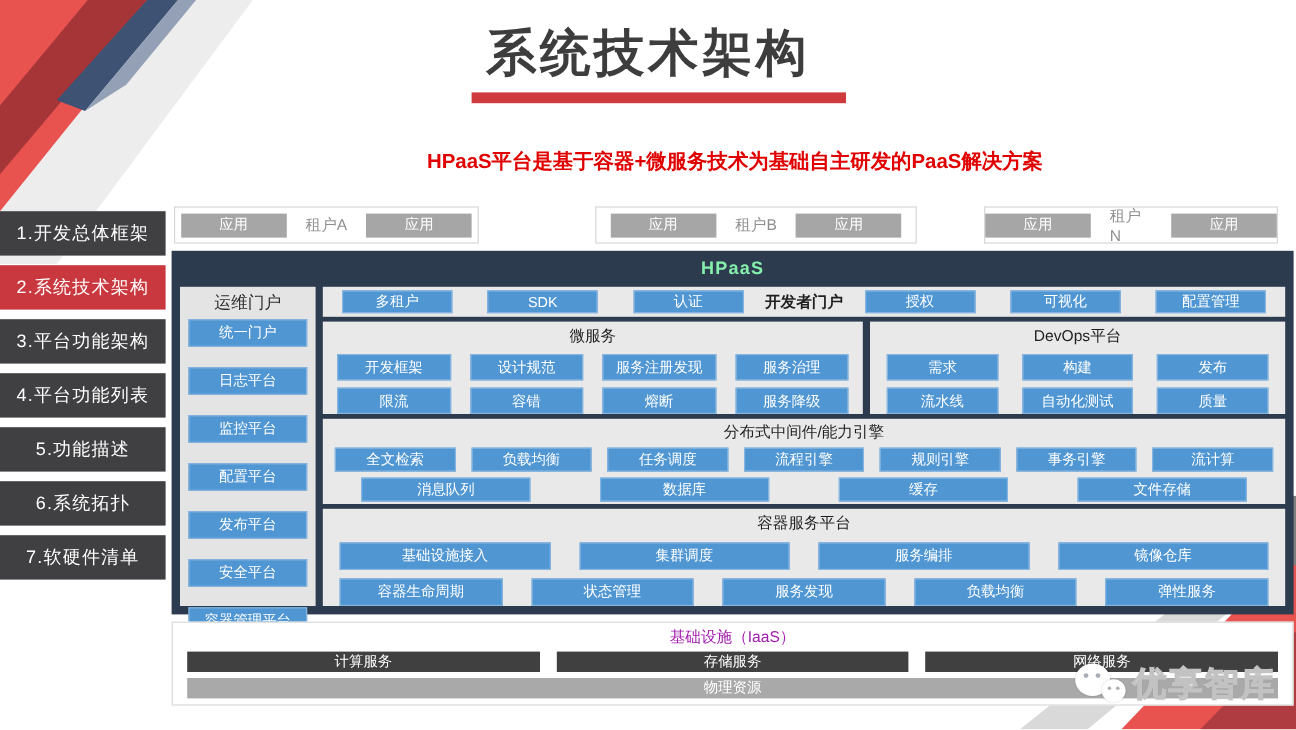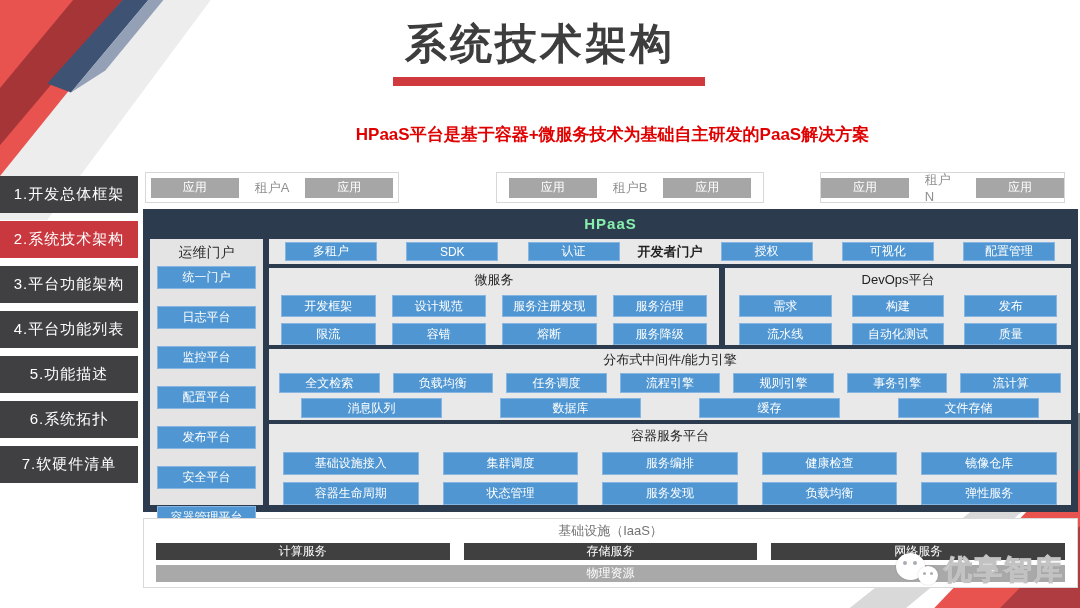--- a/index.html
+++ b/index.html
@@ -92,21 +92,21 @@
   .middleware .row1 .bbtn { height:20px; }
   .middleware .row2 { gap:58px; padding:0 32px; margin-top:5px; }
   .middleware .row2 .bbtn { height:20px; }
   
   .cplat { left:126px; top:215px; width:802px; height:81px; }
   .cplat .btn-row { gap:24px; padding:0 14px; margin-top:7px; }
   .cplat .btn-row .bbtn { height:23px; }
   
   .iaas { position:absolute; left:143px; top:518px; width:935px; height:70px;
     background:#fff; border:1px solid #d9d9d9; z-index:3; }
-  .iaas-title { text-align:center; font-size:13px; color:#737373; padding-top:3px; }
+  .iaas-title { text-align:center; font-size:13px; color:#a21caf; padding-top:3px; }
   .iaas-row { display:flex; gap:14px; padding:0 12px; margin-top:3px; }
   .gbar { flex:1; height:17px; background:#404040; color:#fff; font-size:12px;
     display:flex; align-items:center; justify-content:center; }
   .iaas-bottom { margin:5px 12px 0; height:17px; background:#a9a9a9; color:#fff; font-size:12px;
     display:flex; align-items:center; justify-content:center; }
   
   .watermark { position:absolute; right:16px; bottom:18px; display:flex; align-items:center; gap:4px; z-index:10; }
   .wx { position:relative; width:46px; height:40px; }
   .wx .big { position:absolute; left:2px; top:3px; width:29px; height:27px; background:#fff;
     border-radius:50%; box-shadow:0 0 2px rgba(0,0,0,.18); }
@@ -247,21 +247,20 @@
         <div class="bbtn">文件存储</div>
       </div>
   </div>
 
   <div class="panel cplat">
     <div class="sec-title">容器服务平台</div>
     <div class="btn-row">
         <div class="bbtn">基础设施接入</div>
         <div class="bbtn">集群调度</div>
         <div class="bbtn">服务编排</div>
-        <div class="bbtn">健康检查</div>
         <div class="bbtn">镜像仓库</div>
       </div>
     <div class="btn-row">
         <div class="bbtn">容器生命周期</div>
         <div class="bbtn">状态管理</div>
         <div class="bbtn">服务发现</div>
         <div class="bbtn">负载均衡</div>
         <div class="bbtn">弹性服务</div>
       </div>
   </div>

